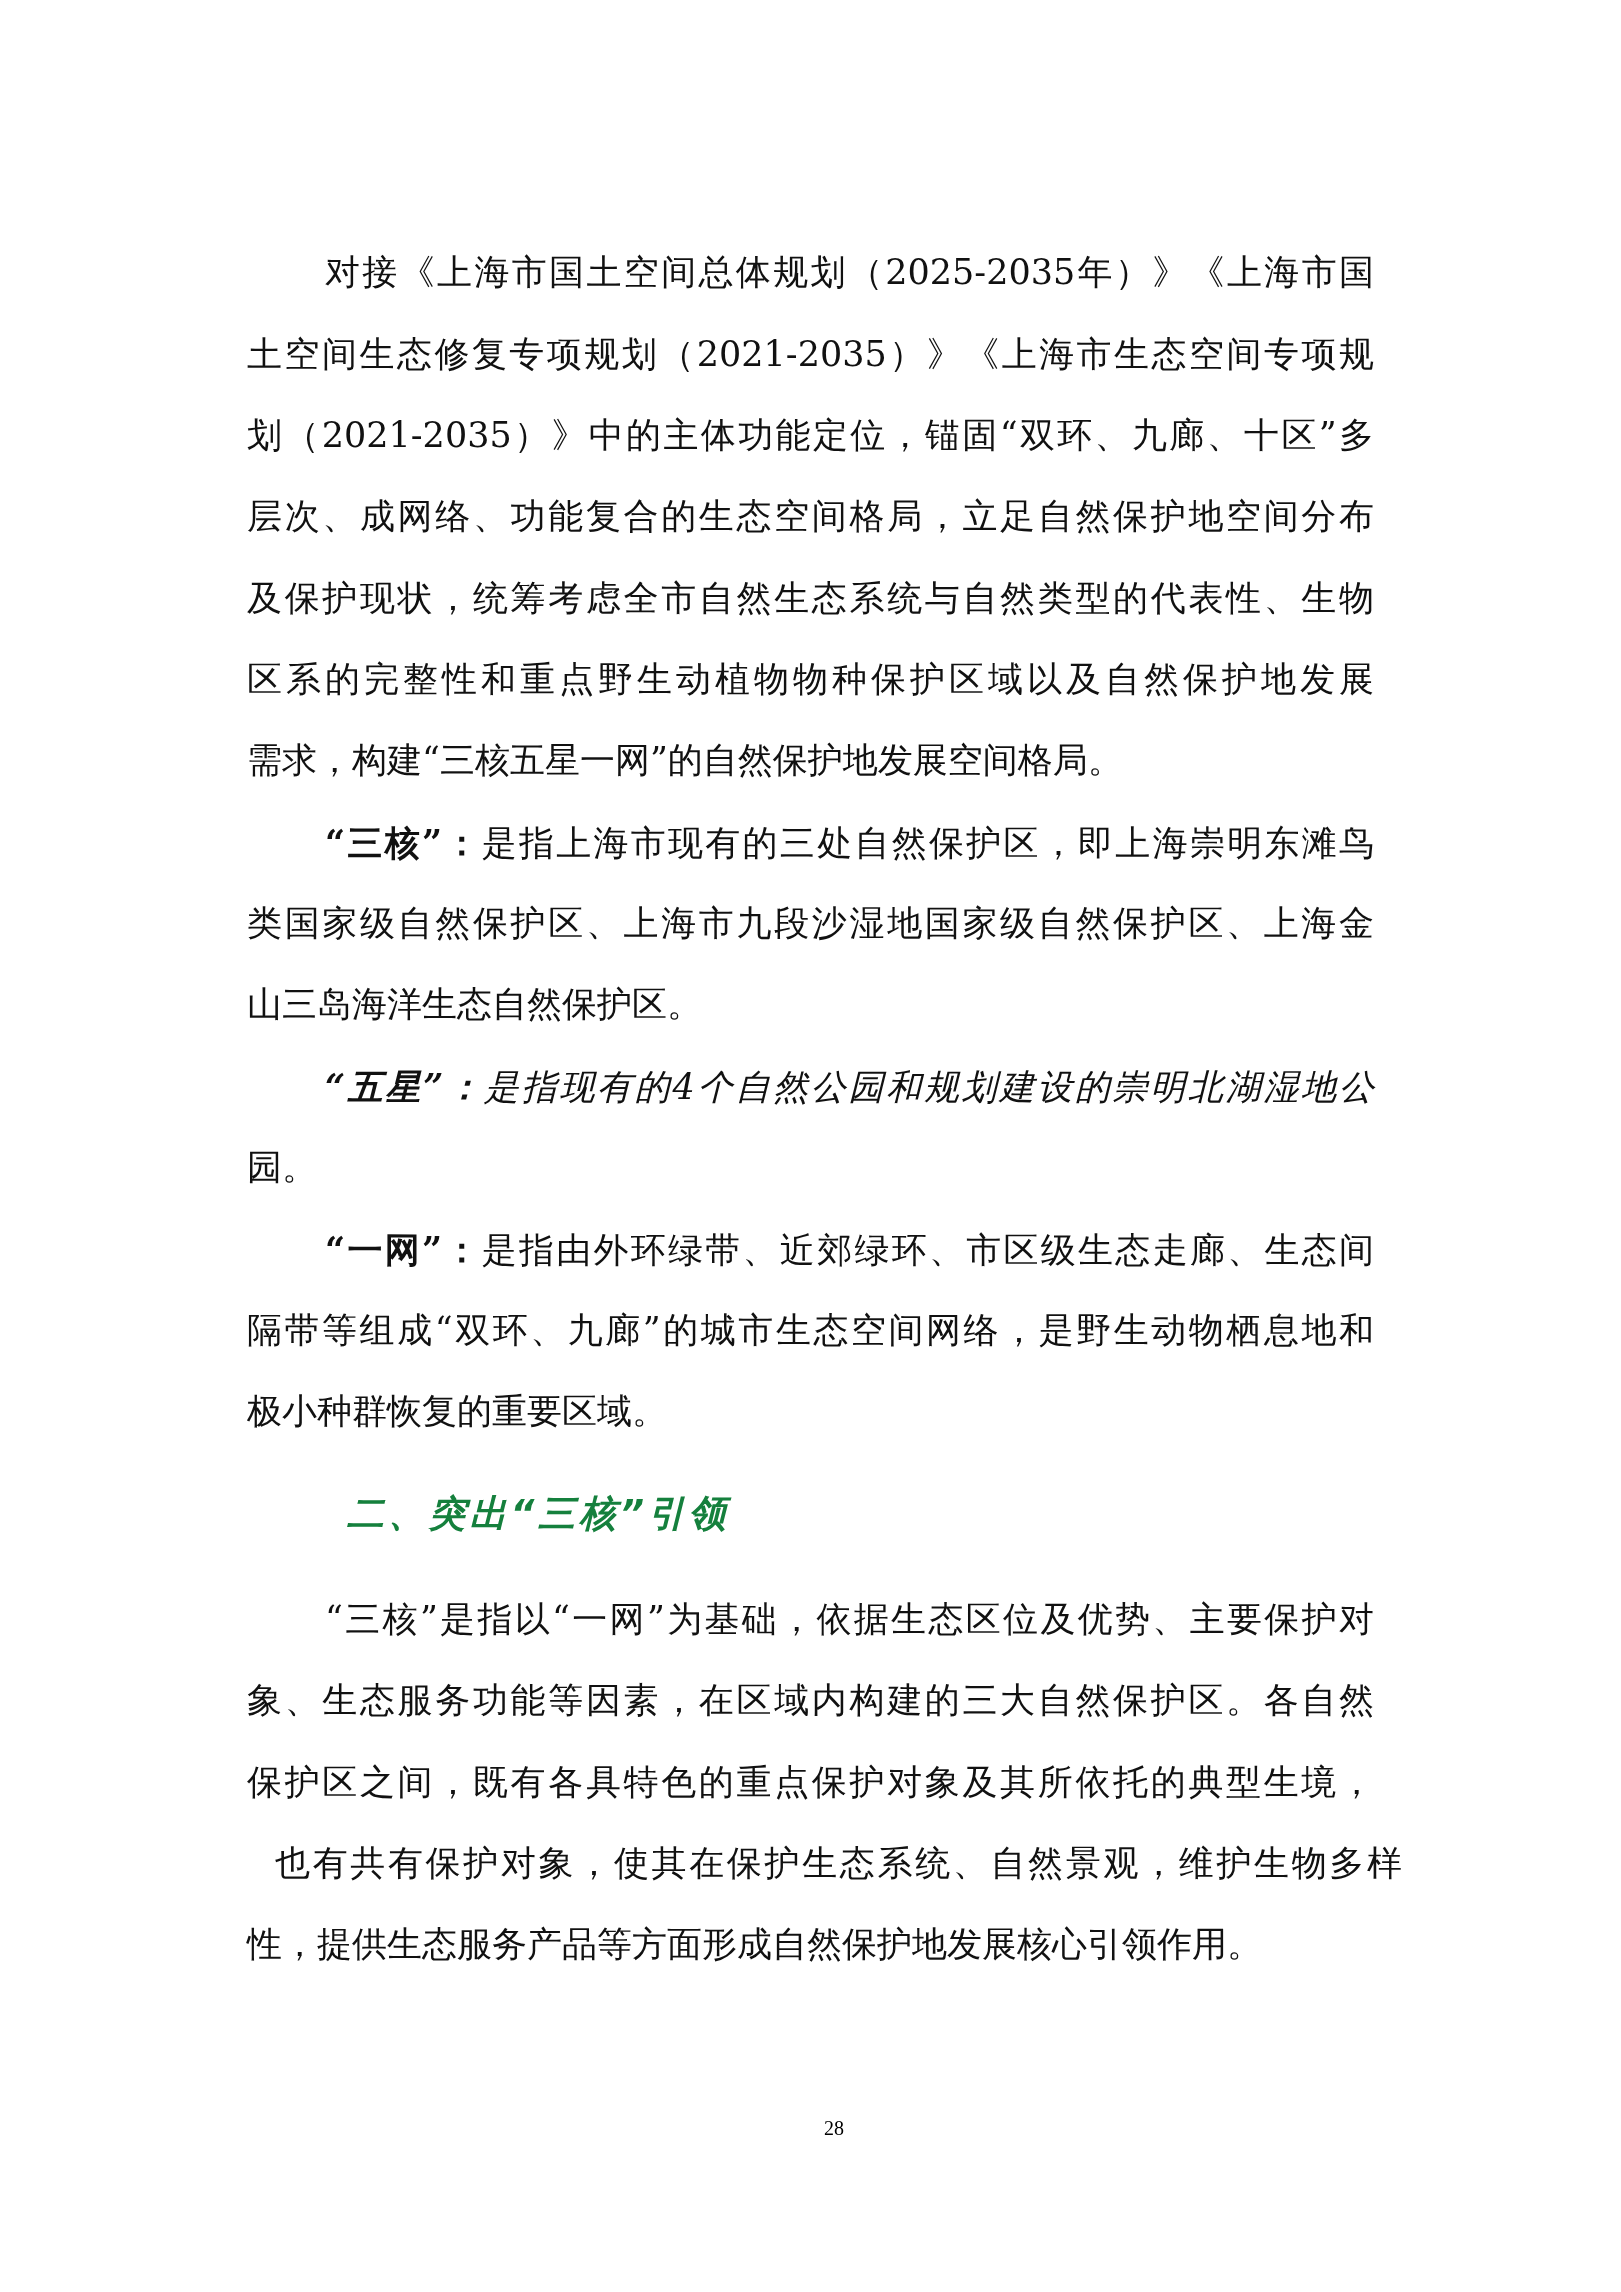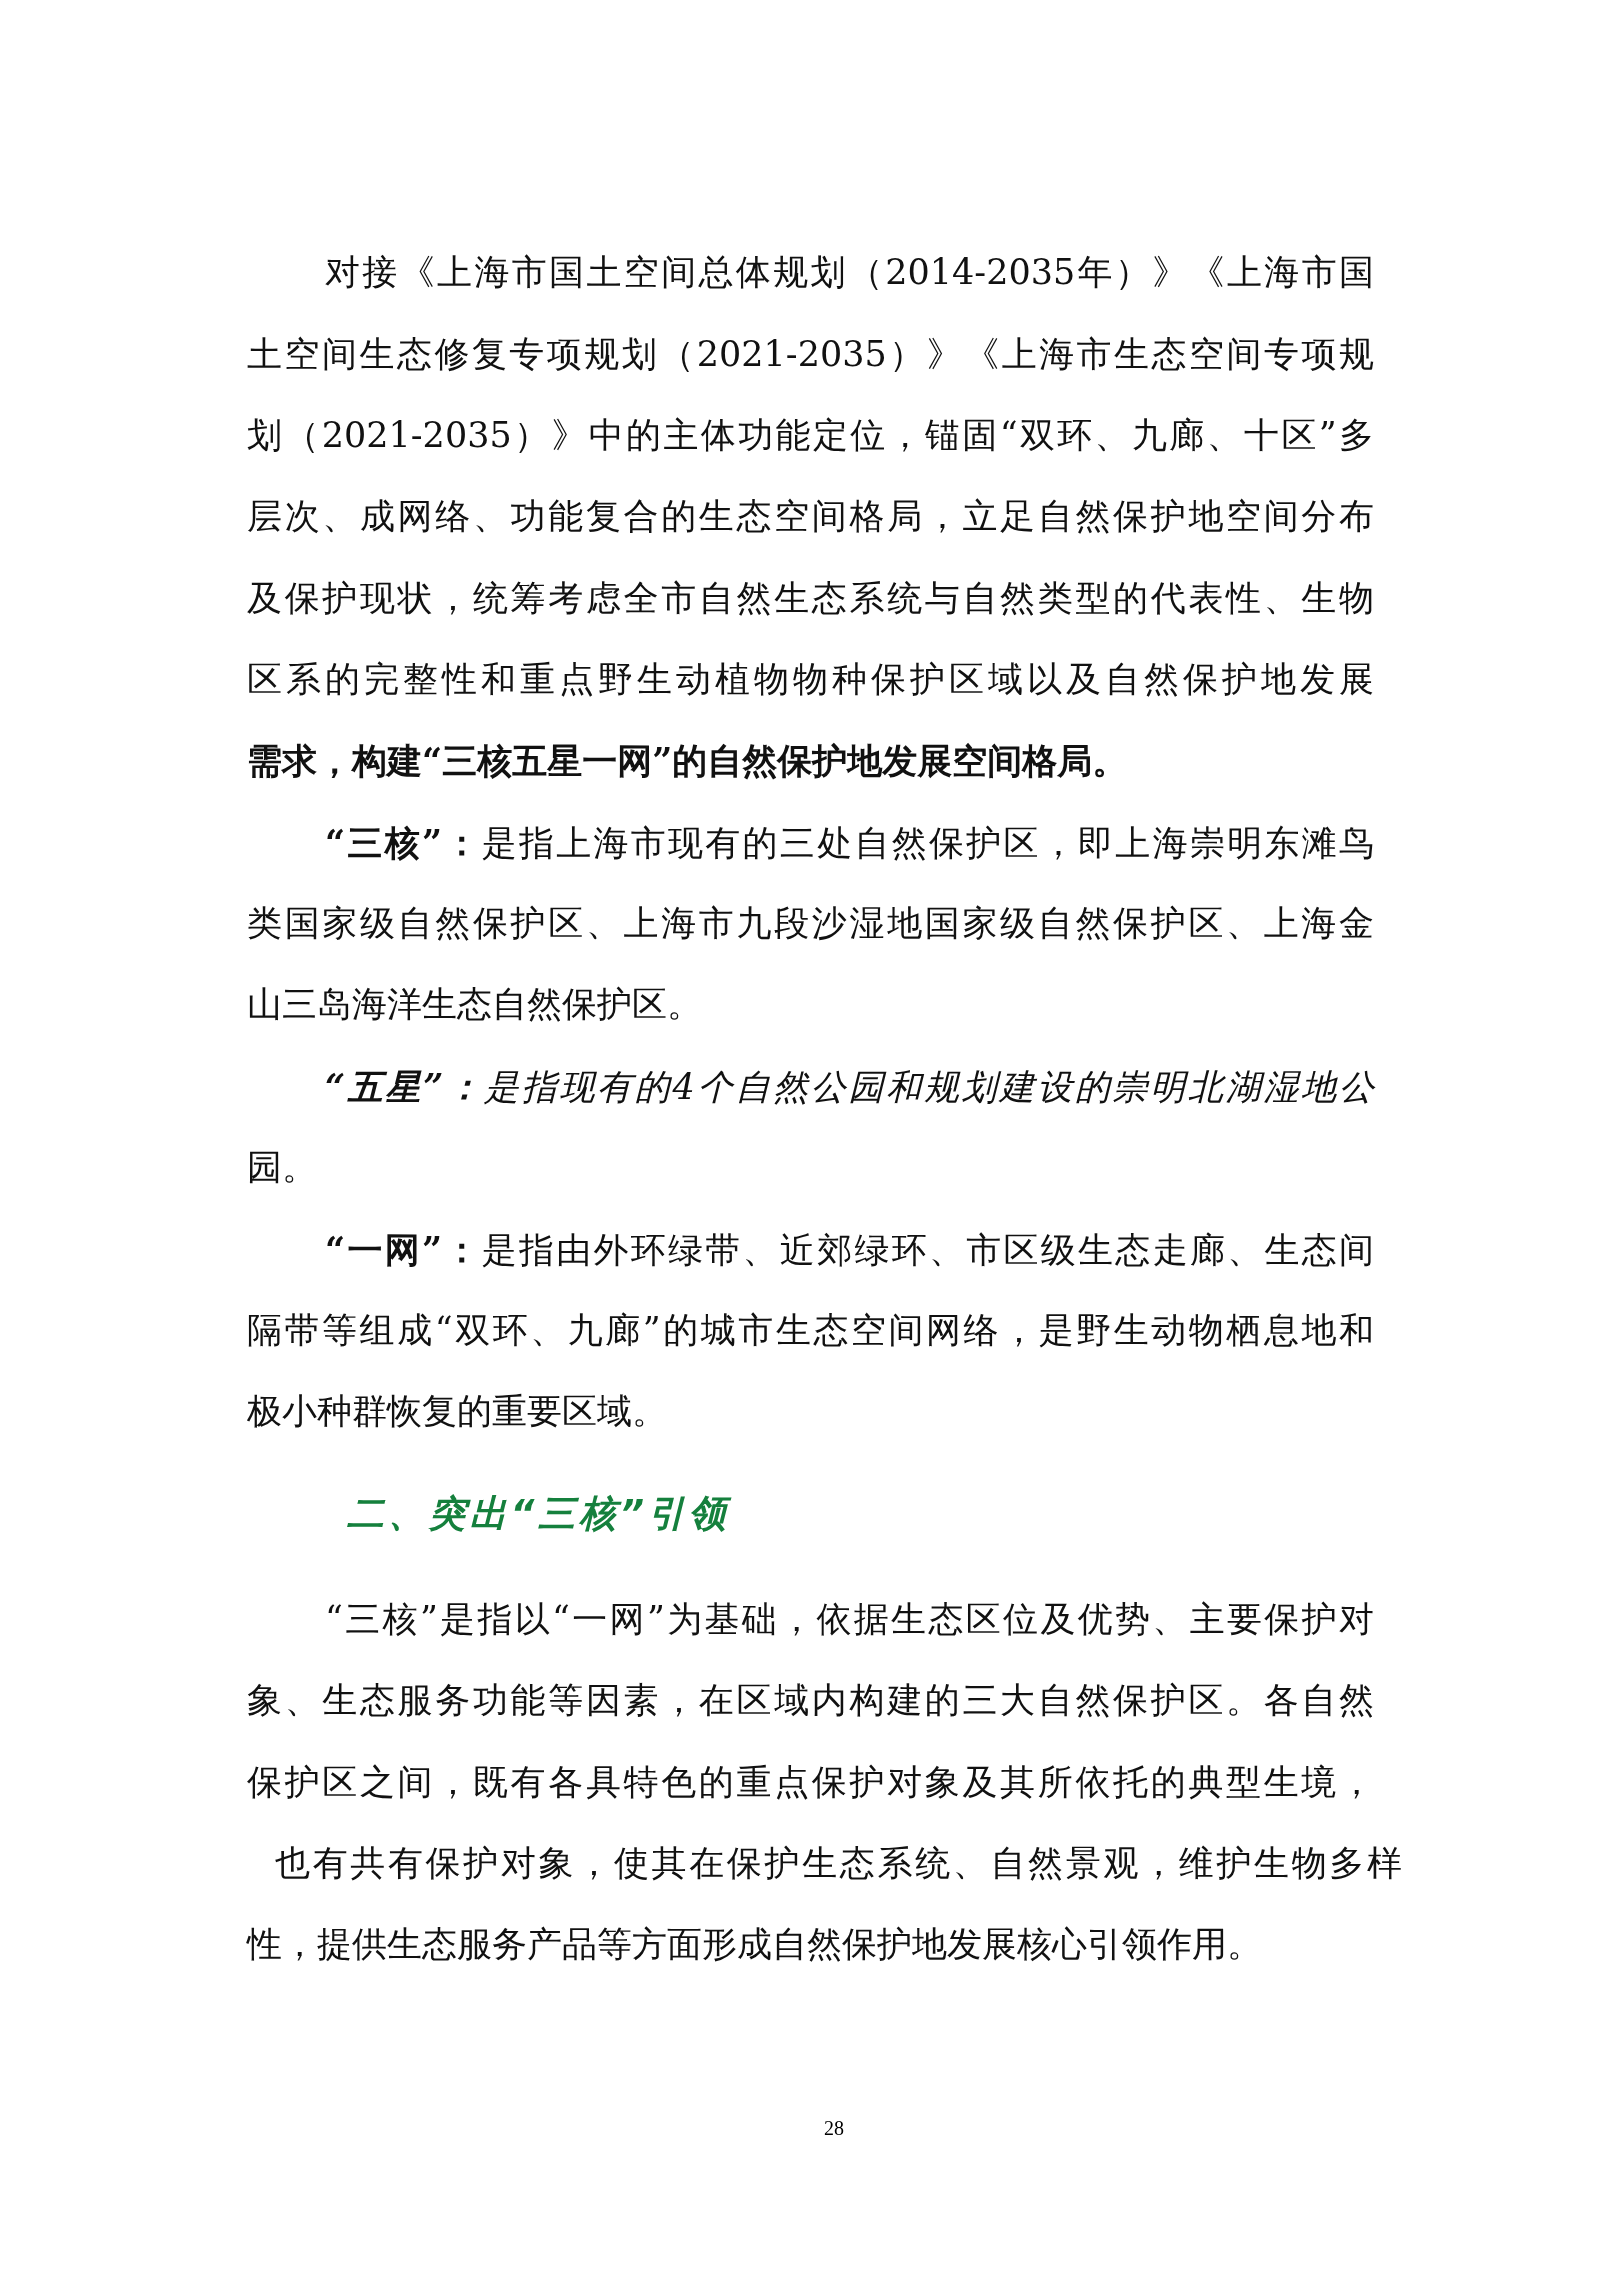--- a/index.html
+++ b/index.html
@@ -45,27 +45,27 @@
     color: #000000;
     padding-left: 47px;
     box-sizing: border-box;
   }
 </style>
 </head>
 <body>
 
 <div class="page">
   <div id="body-lines">
-      <div class="line indent" style="top: 232px;"><span>对接《上海市国土空间总体规划（2014-2035年）》《上海市国</span></div>
+      <div class="line indent" style="top: 232px;"><span>对接《上海市国土空间总体规划（2025-2035年）》《上海市国</span></div>
       <div class="line" style="top: 314px;"><span>土空间生态修复专项规划（2021-2035）》《上海市生态空间专项规</span></div>
       <div class="line" style="top: 395px;"><span>划（2021-2035）》中的主体功能定位，锚固“双环、九廊、十区”多</span></div>
       <div class="line" style="top: 476px;"><span>层次、成网络、功能复合的生态空间格局，立足自然保护地空间分布</span></div>
       <div class="line" style="top: 558px;"><span>及保护现状，统筹考虑全市自然生态系统与自然类型的代表性、生物</span></div>
       <div class="line" style="top: 639px;"><span>区系的完整性和重点野生动植物物种保护区域以及自然保护地发展</span></div>
-      <div class="line last" style="top: 720px; font-weight: bold;"><span>需求，构建“三核五星一网”的自然保护地发展空间格局。</span></div>
+      <div class="line last" style="top: 720px;"><span>需求，构建“三核五星一网”的自然保护地发展空间格局。</span></div>
       <div class="line indent" style="top: 802px;"><span class="seg-bold">“三核”：</span><span>是指上海市现有的三处自然保护区，即上海崇明东滩鸟</span></div>
       <div class="line" style="top: 883px;"><span>类国家级自然保护区、上海市九段沙湿地国家级自然保护区、上海金</span></div>
       <div class="line last" style="top: 964px;"><span>山三岛海洋生态自然保护区。</span></div>
       <div class="line indent" style="top: 1046px; font-style: italic;"><span class="seg-bold">“五星”：</span><span>是指现有的4个自然公园和规划建设的崇明北湖湿地公</span></div>
       <div class="line last" style="top: 1127px;"><span>园。</span></div>
       <div class="line indent" style="top: 1209px;"><span class="seg-bold">“一网”：</span><span>是指由外环绿带、近郊绿环、市区级生态走廊、生态间</span></div>
       <div class="line" style="top: 1290px;"><span>隔带等组成“双环、九廊”的城市生态空间网络，是野生动物栖息地和</span></div>
       <div class="line last" style="top: 1371px;"><span>极小种群恢复的重要区域。</span></div>
     </div>
   <div class="heading">二、突出“三核”引领</div>

